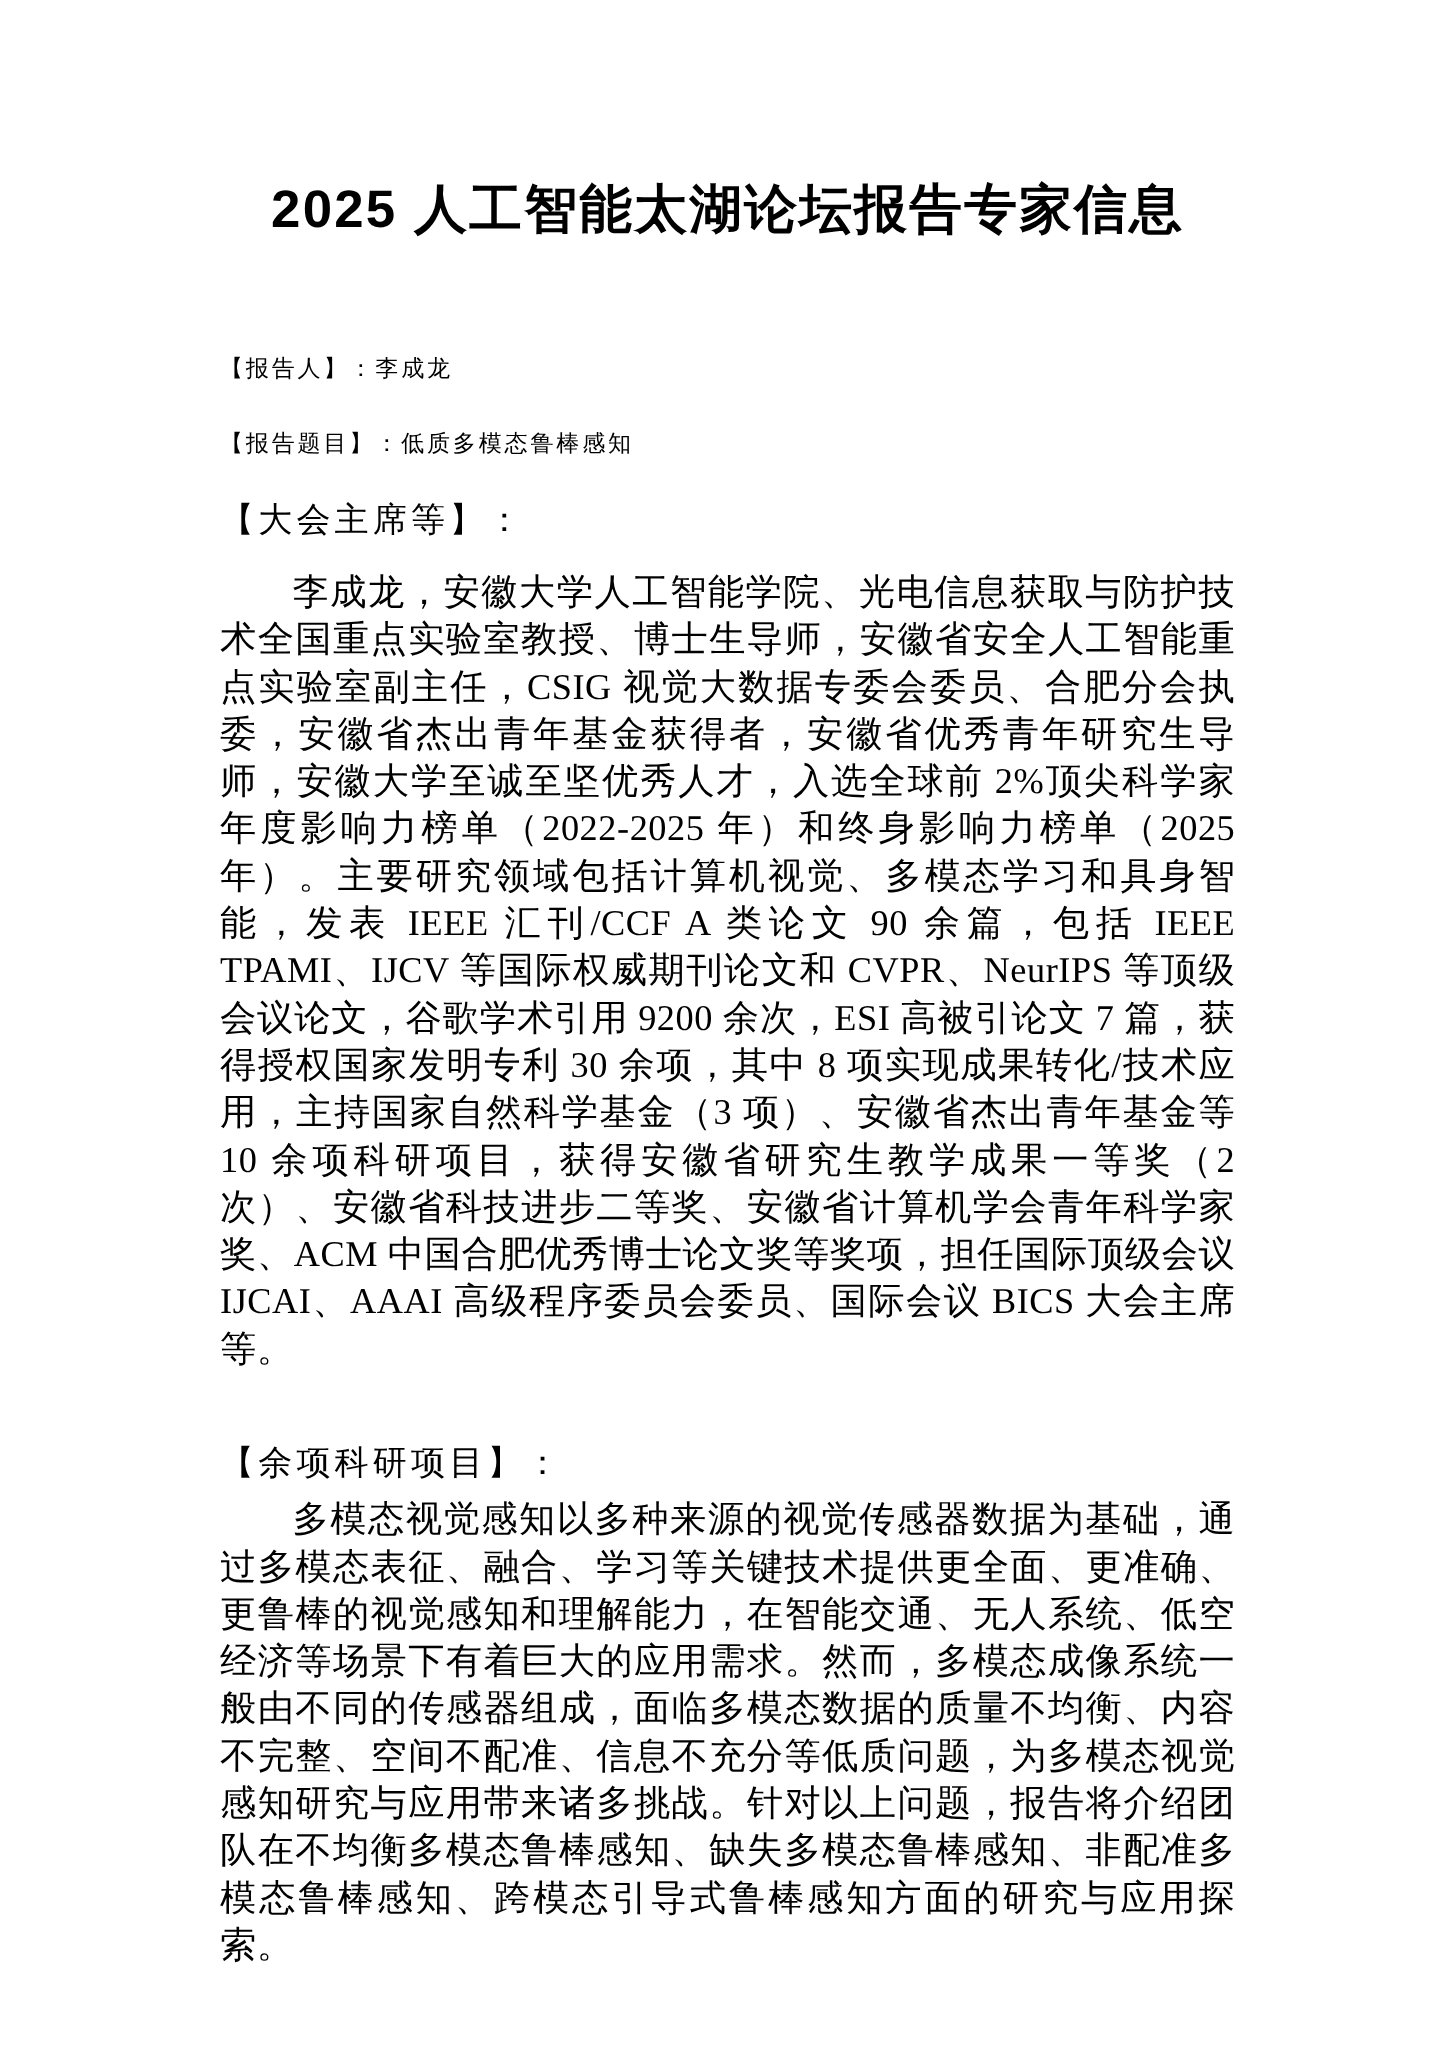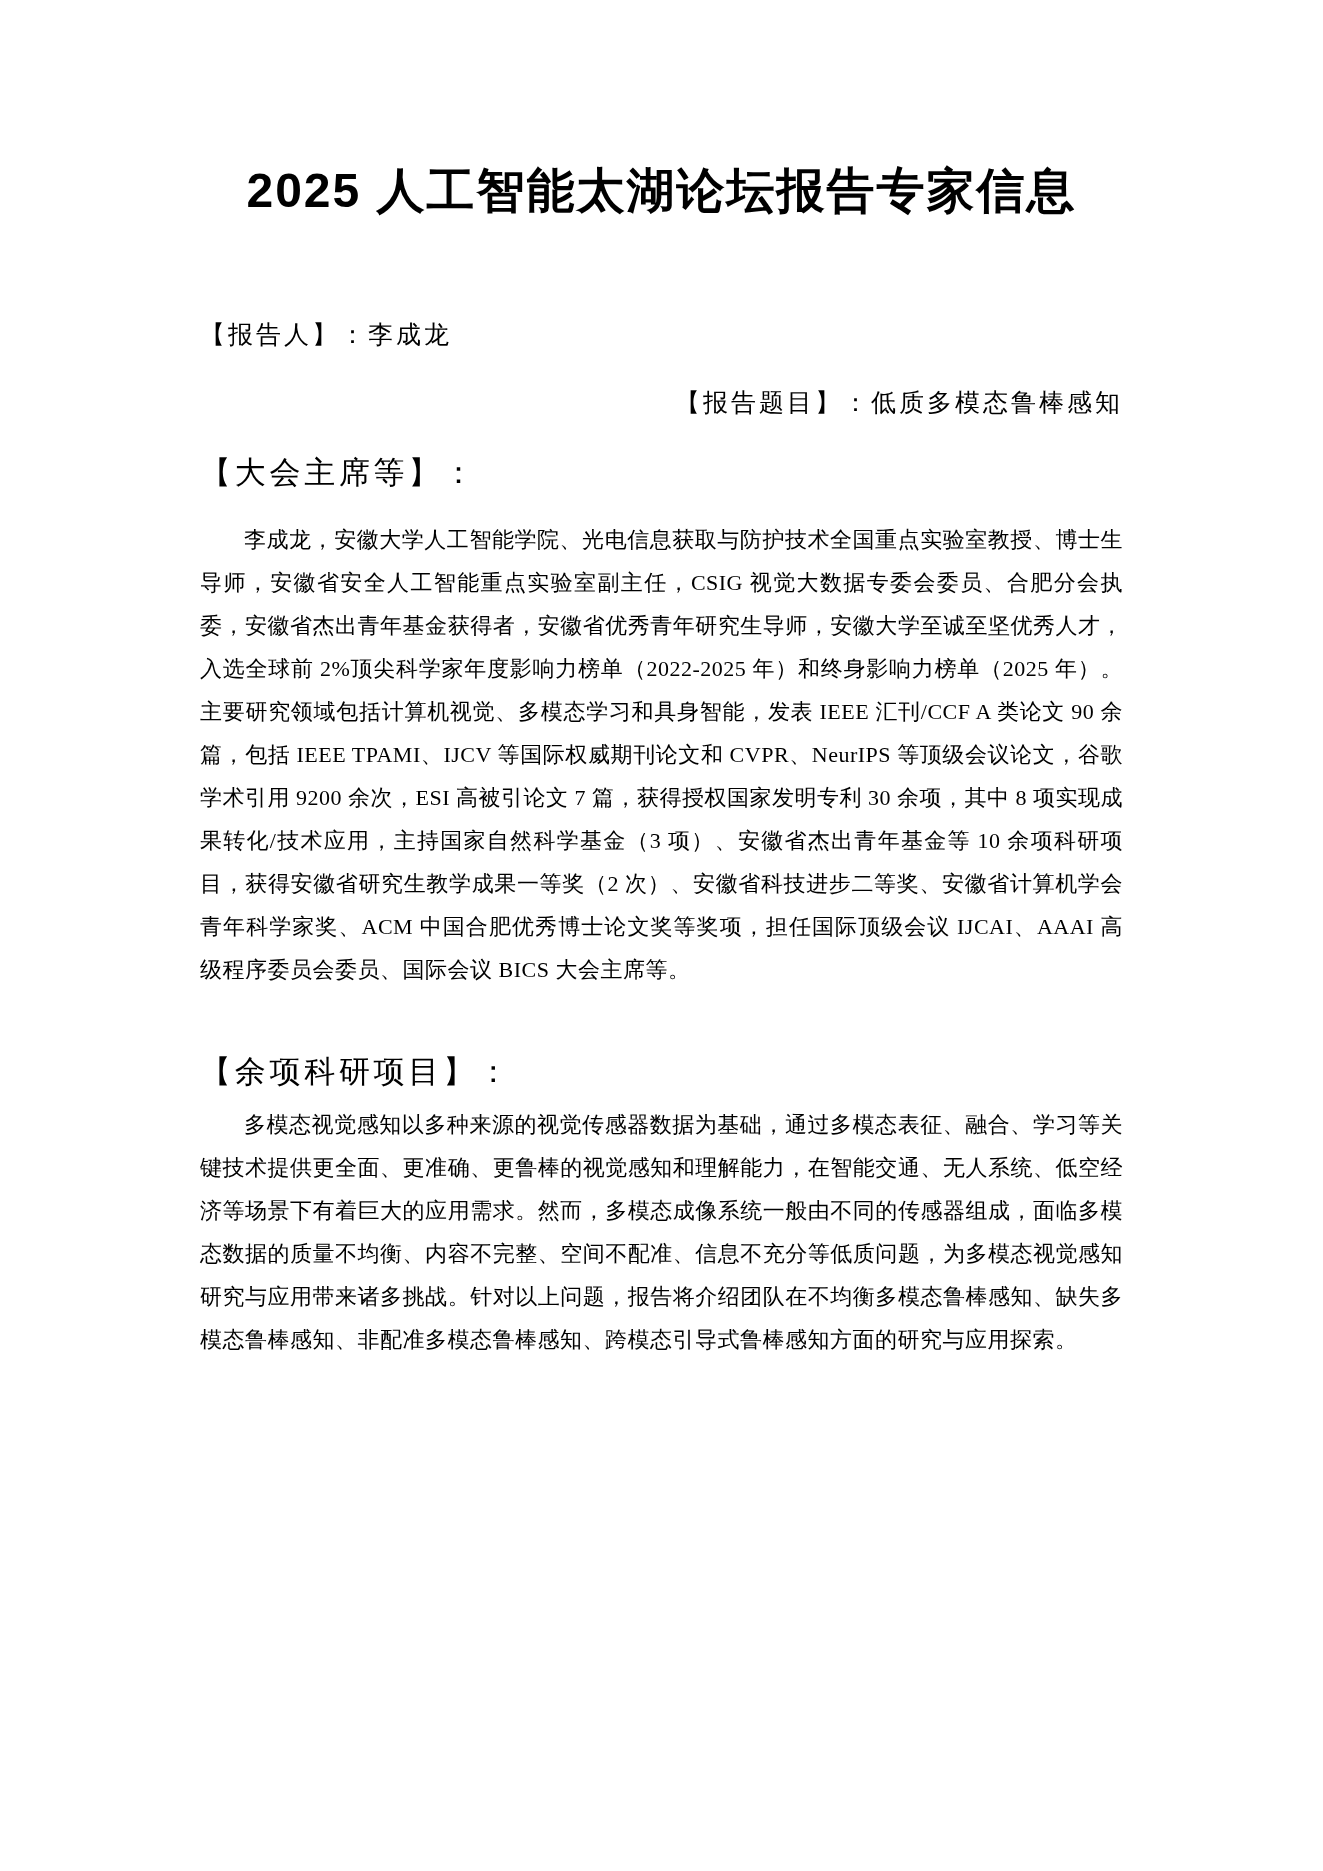--- a/index.html
+++ b/index.html
@@ -24,37 +24,37 @@
     font-family: "Liberation Sans", "DejaVu Sans", sans-serif;
     font-weight: bold;
     font-size: 48px;
     line-height: 62px;
     text-align: center;
     letter-spacing: 2px;
     white-space: nowrap;
   }
   .field-line {
     margin: 0;
-    font-size: 25px;
+    font-size: 21px;
     line-height: 46px;
     letter-spacing: 0.12em;
   }
   .field-line.speaker { margin-top: 90px; }
-  .field-line.topic   { margin-top: 22px; text-align: right; }
+  .field-line.topic   { margin-top: 22px; }
   .section-heading {
     margin: 0;
     font-size: 31px;
     line-height: 46px;
     letter-spacing: 0.12em;
   }
   .section-heading.bio      { margin-top: 24px; }
   .section-heading.abstract { margin-top: 58px; }
   .body-paragraph {
     margin: 0;
-    font-size: 22px;
+    font-size: 33px;
     line-height: 43px;
     text-align: justify;
     text-indent: 2em;
     letter-spacing: 0.5px;
   }
   .body-paragraph.bio      { margin-top: 22px; }
   .body-paragraph.abstract { margin-top: 8px; }
   .field-label, .field-colon, .field-value { display: inline; }
 </style>
 </head>

